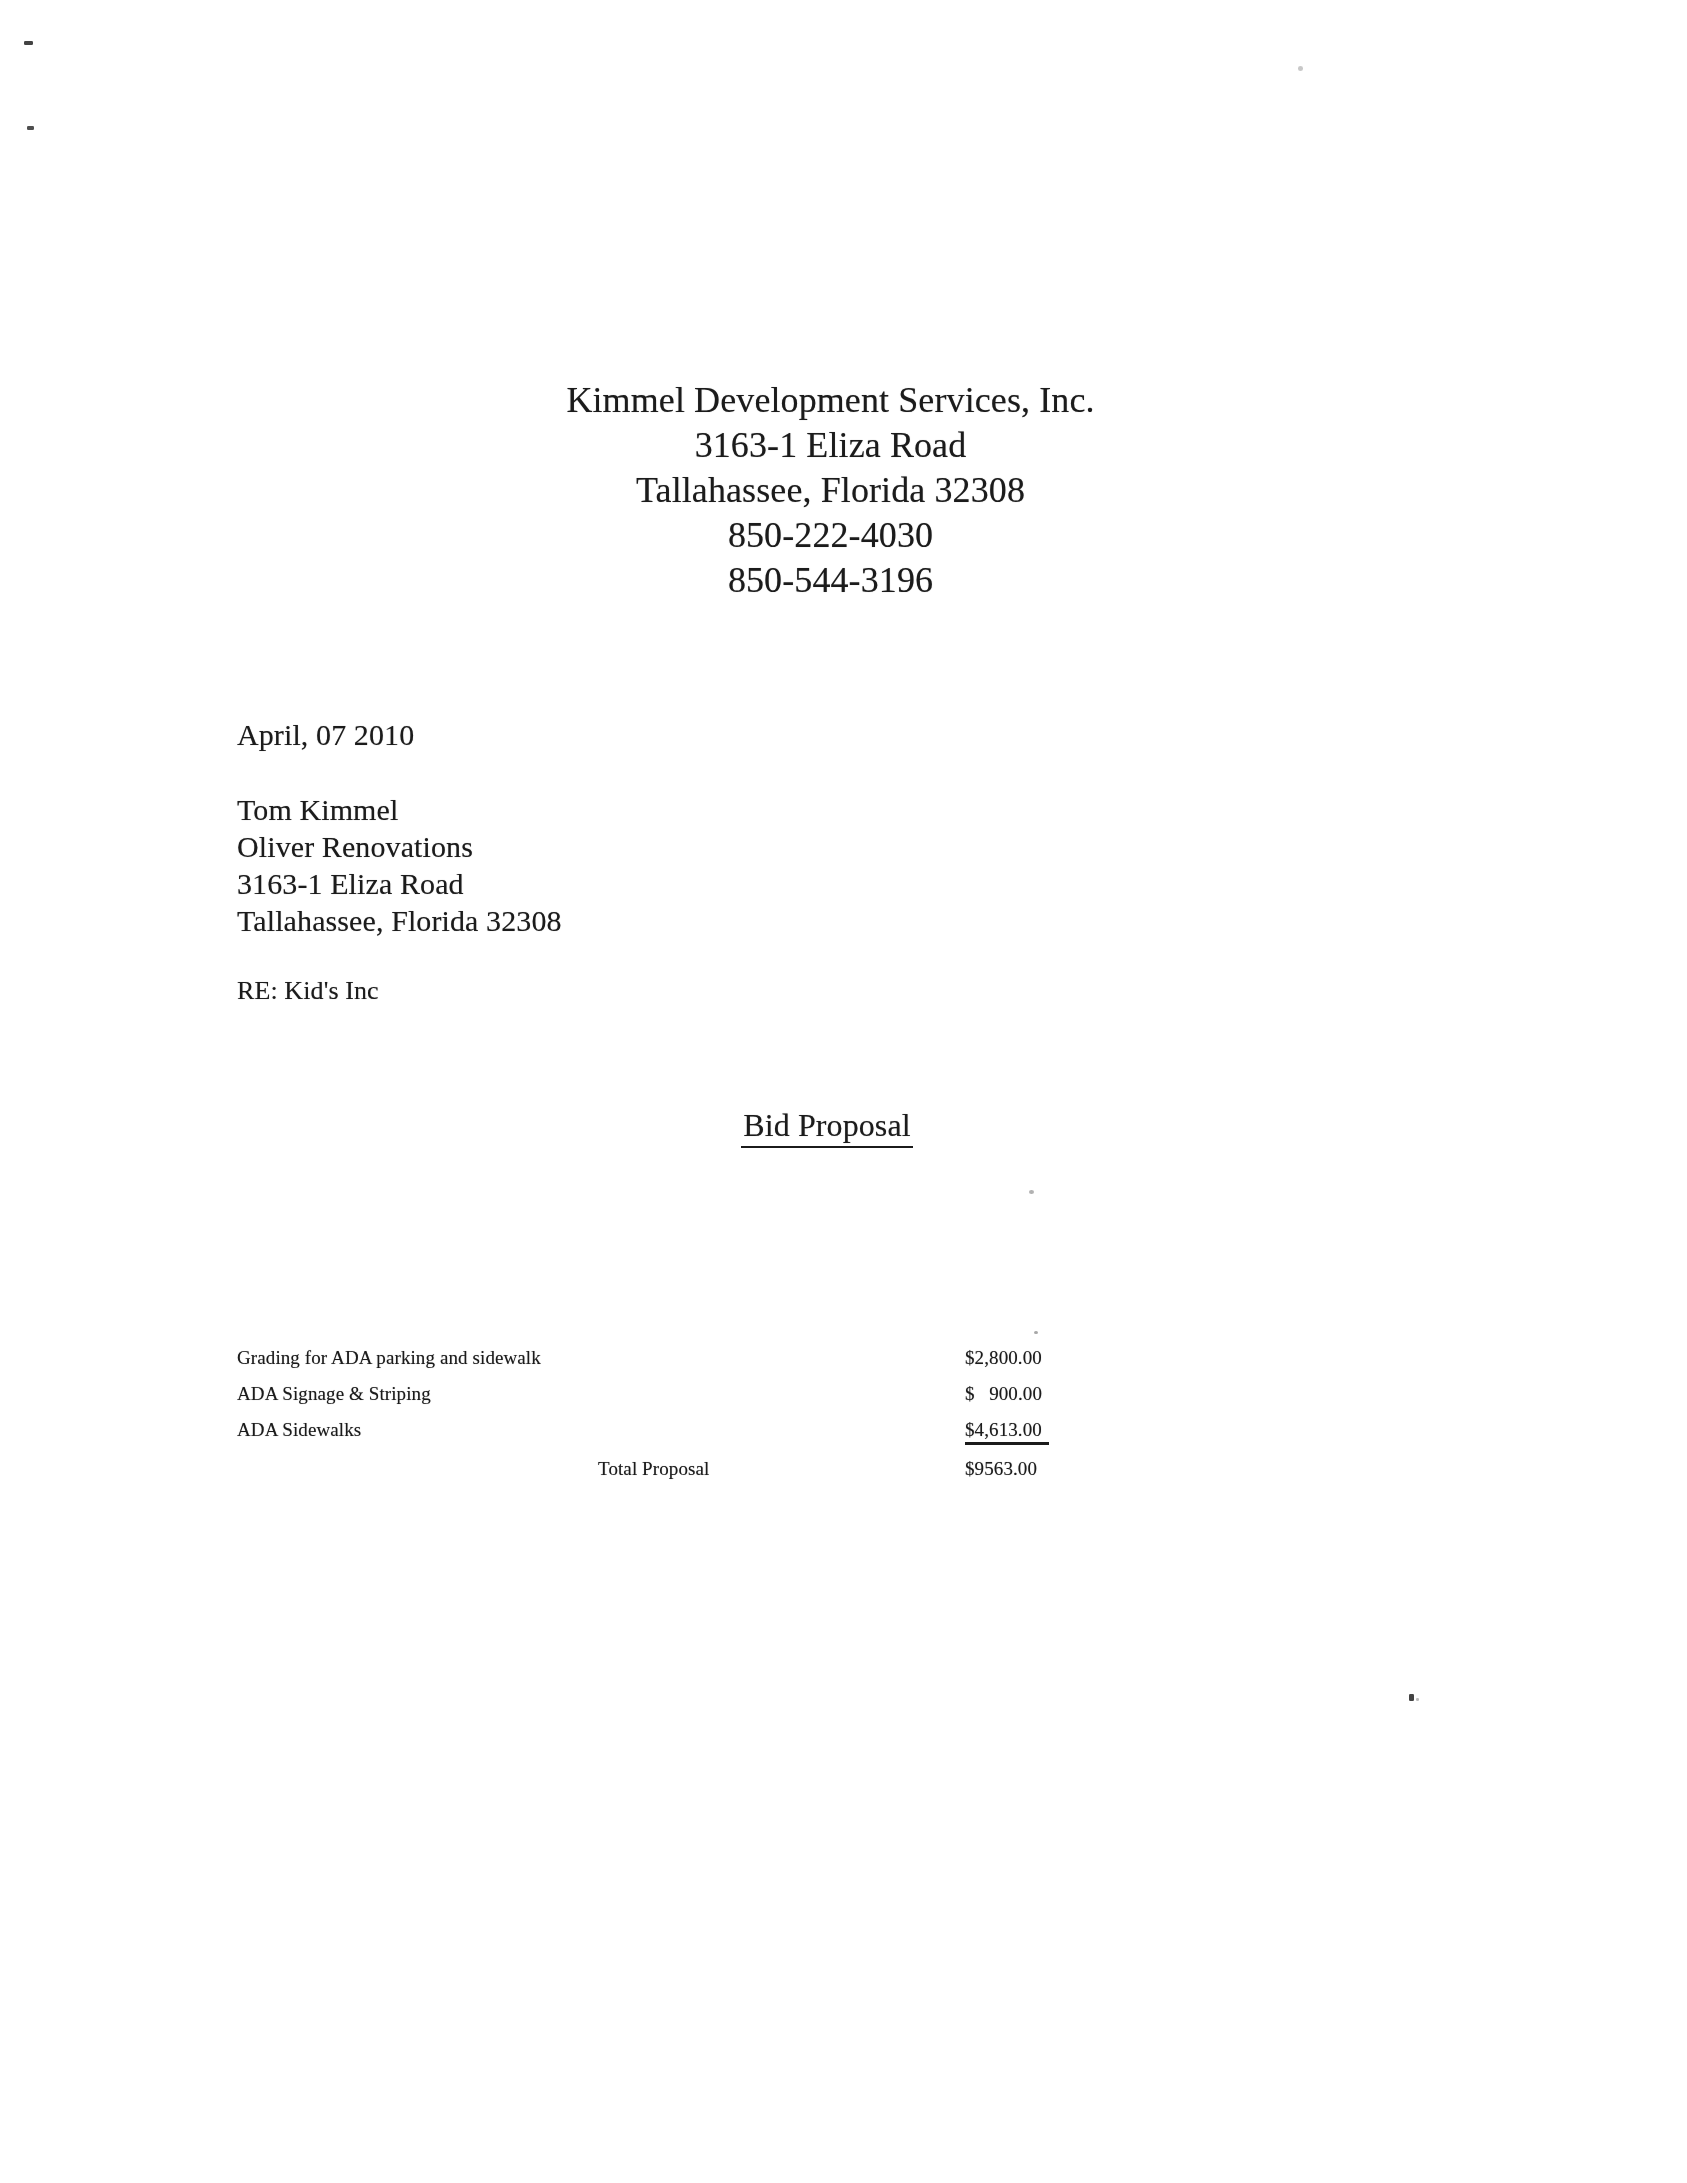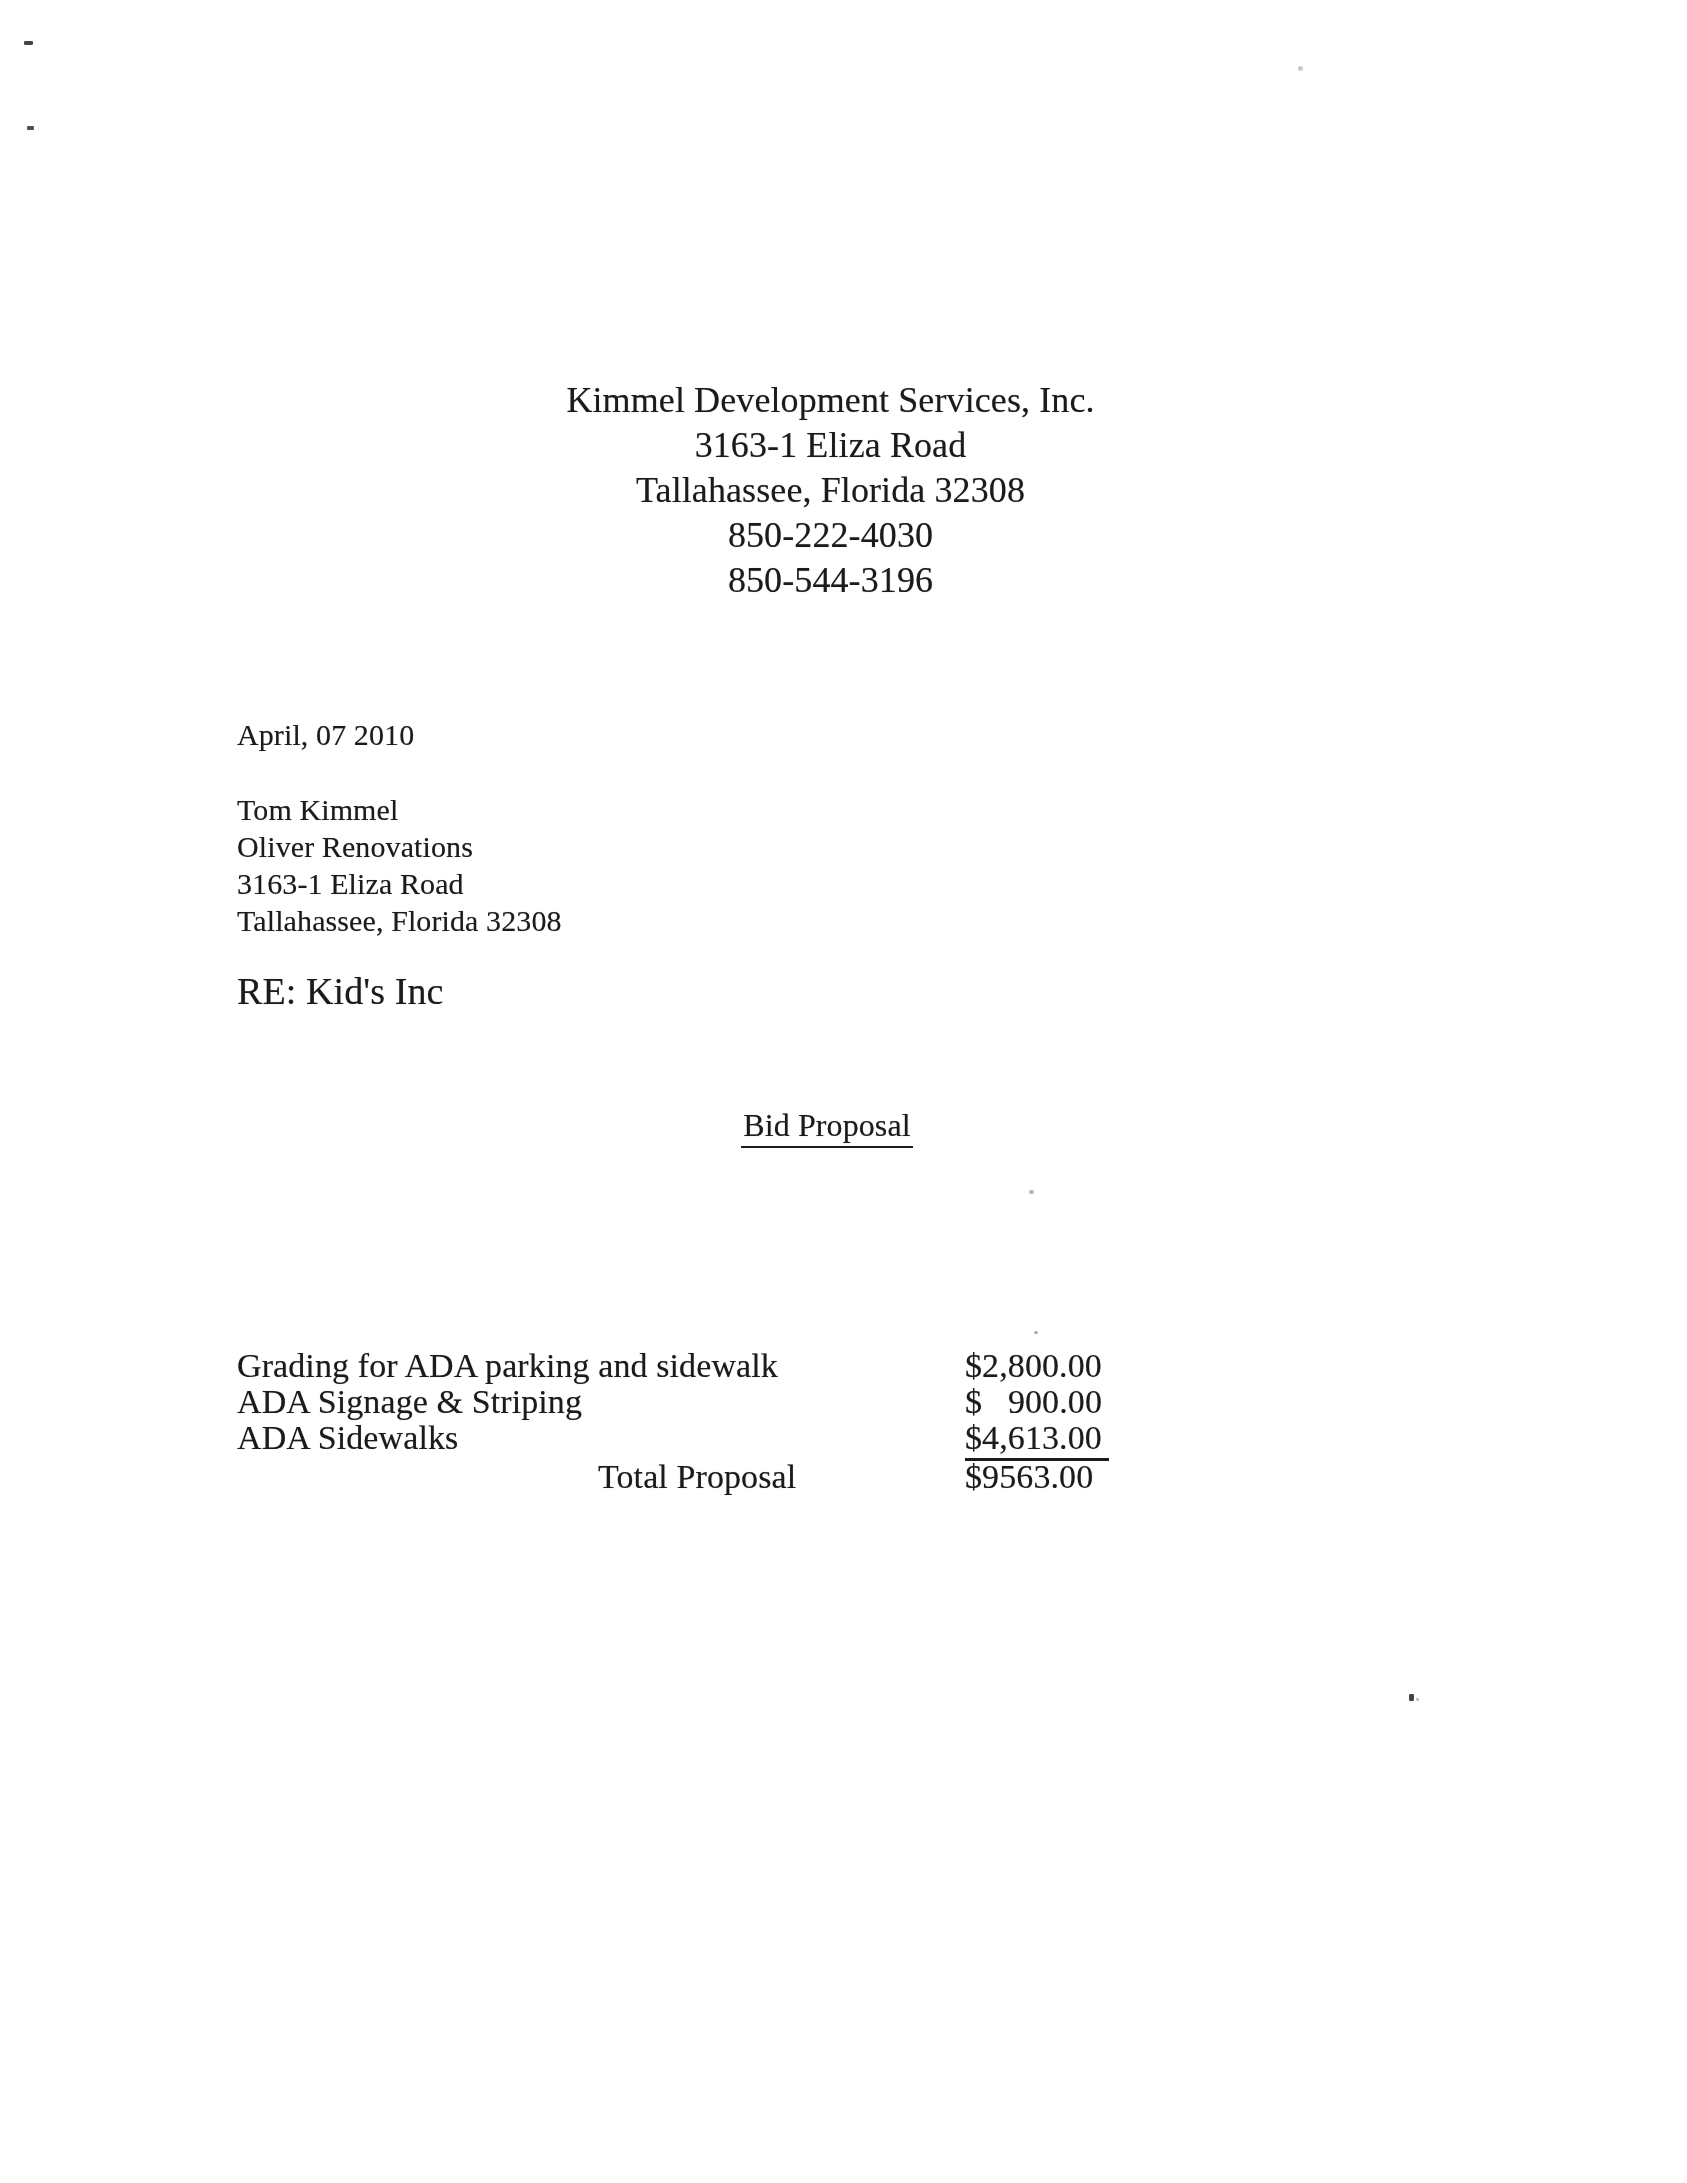--- a/index.html
+++ b/index.html
@@ -48,21 +48,21 @@
     left: 237px;
     font-size: 30px;
     line-height: 37px;
   }
 
   
   .re-line {
     position: absolute;
     top: 973px;
     left: 237px;
-    font-size: 38px;
+    font-size: 26px;
     line-height: 36px;
   }
 
   
   .title-wrap {
     position: absolute;
     top: 1106px;
     left: 0;
     width: 1654px;
     text-align: center;
@@ -83,21 +83,21 @@
     font-size: 30px;
     line-height: 36px;
   }
 
   
   .items {
     position: absolute;
     top: 1347px;
     left: 237px;
     width: 1125px;
-    font-size: 34px;
+    font-size: 19px;
   }
   .item-row {
     position: relative;
     height: 36px;
   }
   .item-label {
     position: absolute;
     left: 0;
     top: 0;
     white-space: pre;

